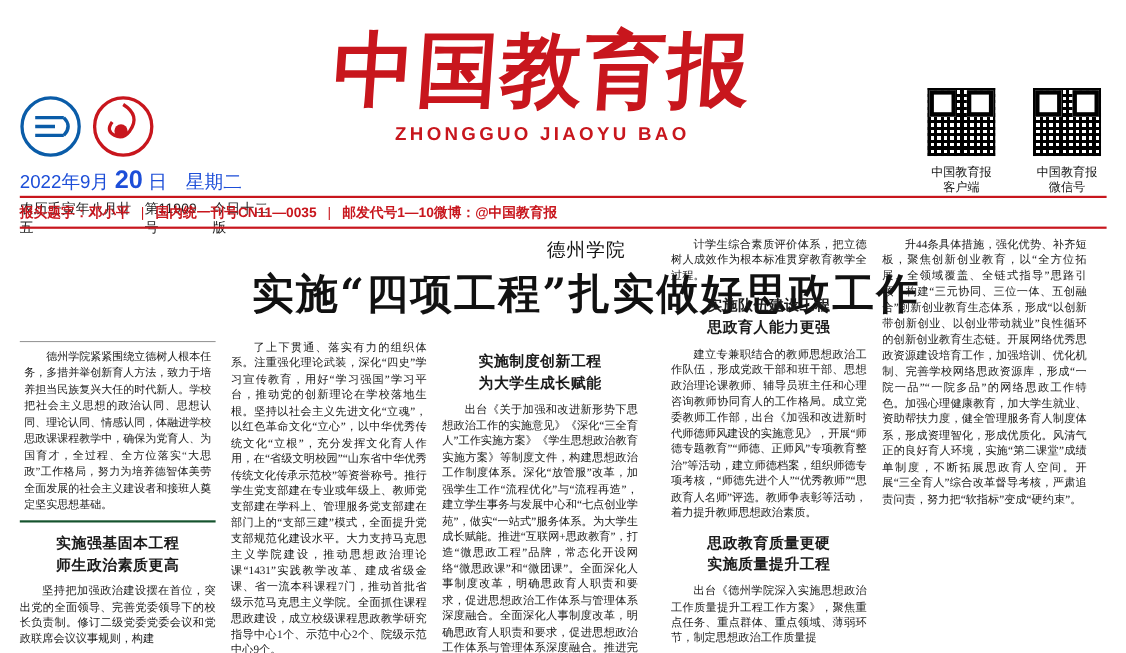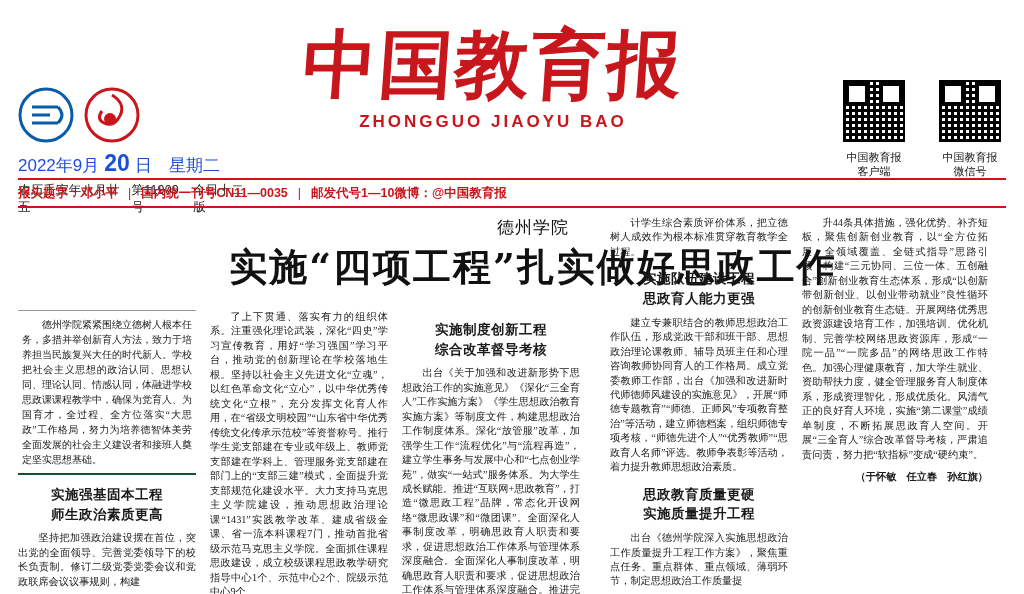--- a/index.html
+++ b/index.html
@@ -223,38 +223,37 @@
       <p class="body">坚持把加强政治建设摆在首位，突出党的全面领导、完善党委领导下的校长负责制。修订二级党委党委会议和党政联席会议议事规则，构建</p>
     </div>
 
     <div class="col c2">
       <p class="body">了上下贯通、落实有力的组织体系。注重强化理论武装，深化“四史”学习宣传教育，用好“学习强国”学习平台，推动党的创新理论在学校落地生根。坚持以社会主义先进文化“立魂”，以红色革命文化“立心”，以中华优秀传统文化“立根”，充分发挥文化育人作用，在“省级文明校园”“山东省中华优秀传统文化传承示范校”等资誉称号。推行学生党支部建在专业或年级上、教师党支部建在学科上、管理服务党支部建在部门上的“支部三建”模式，全面提升党支部规范化建设水平。大力支持马克思主义学院建设，推动思想政治理论课“1431”实践教学改革、建成省级金课、省一流本科课程7门，推动首批省级示范马克思主义学院。全面抓住课程思政建设，成立校级课程思政教学研究指导中心1个、示范中心2个、院级示范中心9个。</p>
     </div>
 
     <div class="col c3">
       <div class="sub-h">
         <div>实施制度创新工程</div>
-        <div>综合改革督导考核</div>
+        <div>为大学生成长赋能</div>
       </div>
       <p class="body">出台《关于加强和改进新形势下思想政治工作的实施意见》《深化“三全育人”工作实施方案》《学生思想政治教育实施方案》等制度文件，构建思想政治工作制度体系。深化“放管服”改革，加强学生工作“流程优化”与“流程再造”，建立学生事务与发展中心和“七点创业学苑”，做实“一站式”服务体系。为大学生成长赋能。推进“互联网+思政教育”，打造“微思政工程”品牌，常态化开设网络“微思政课”和“微团课”。全面深化人事制度改革，明确思政育人职责和要求，促进思想政治工作体系与管理体系深度融合。全面深化人事制度改革，明确思政育人职责和要求，促进思想政治工作体系与管理体系深度融合。推进完善学分制改革，围绕“五育并举”合理设</p>
     </div>
 
     <div class="col c4">
       <p class="body">计学生综合素质评价体系，把立德树人成效作为根本标准贯穿教育教学全过程。</p>
       <div class="sub-h">
         <div>实施队伍建设工程</div>
         <div>思政育人能力更强</div>
       </div>
       <p class="body">建立专兼职结合的教师思想政治工作队伍，形成党政干部和班干部、思想政治理论课教师、辅导员班主任和心理咨询教师协同育人的工作格局。成立党委教师工作部，出台《加强和改进新时代师德师风建设的实施意见》，开展“师德专题教育”“师德、正师风”专项教育整治”等活动，建立师德档案，组织师德专项考核，“师德先进个人”“优秀教师”“思政育人名师”评选。教师争表彰等活动，着力提升教师思想政治素质。</p>
       <div class="sub-h">
         <div>思政教育质量更硬</div>
         <div>实施质量提升工程</div>
       </div>
       <p class="body">出台《德州学院深入实施思想政治工作质量提升工程工作方案》，聚焦重点任务、重点群体、重点领域、薄弱环节，制定思想政治工作质量提</p>
     </div>
 
     <div class="col c5">
       <p class="body">升44条具体措施，强化优势、补齐短板，聚焦创新创业教育，以“全方位拓展、全领域覆盖、全链式指导”思路引领，构建“三元协同、三位一体、五创融合”创新创业教育生态体系，形成“以创新带创新创业、以创业带动就业”良性循环的创新创业教育生态链。开展网络优秀思政资源建设培育工作，加强培训、优化机制、完善学校网络思政资源库，形成“一院一品”“一院多品”的网络思政工作特色。加强心理健康教育，加大学生就业、资助帮扶力度，健全管理服务育人制度体系，形成资理智化，形成优质化。风清气正的良好育人环境，实施“第二课堂”成绩单制度，不断拓展思政育人空间。开展“三全育人”综合改革督导考核，严肃追责问责，努力把“软指标”变成“硬约束”。</p>
-      <div class="byline">（于怀敏　任立春　孙红旗）</div>
     </div>
 
   </div>
 </div>
 
 </body></html>

